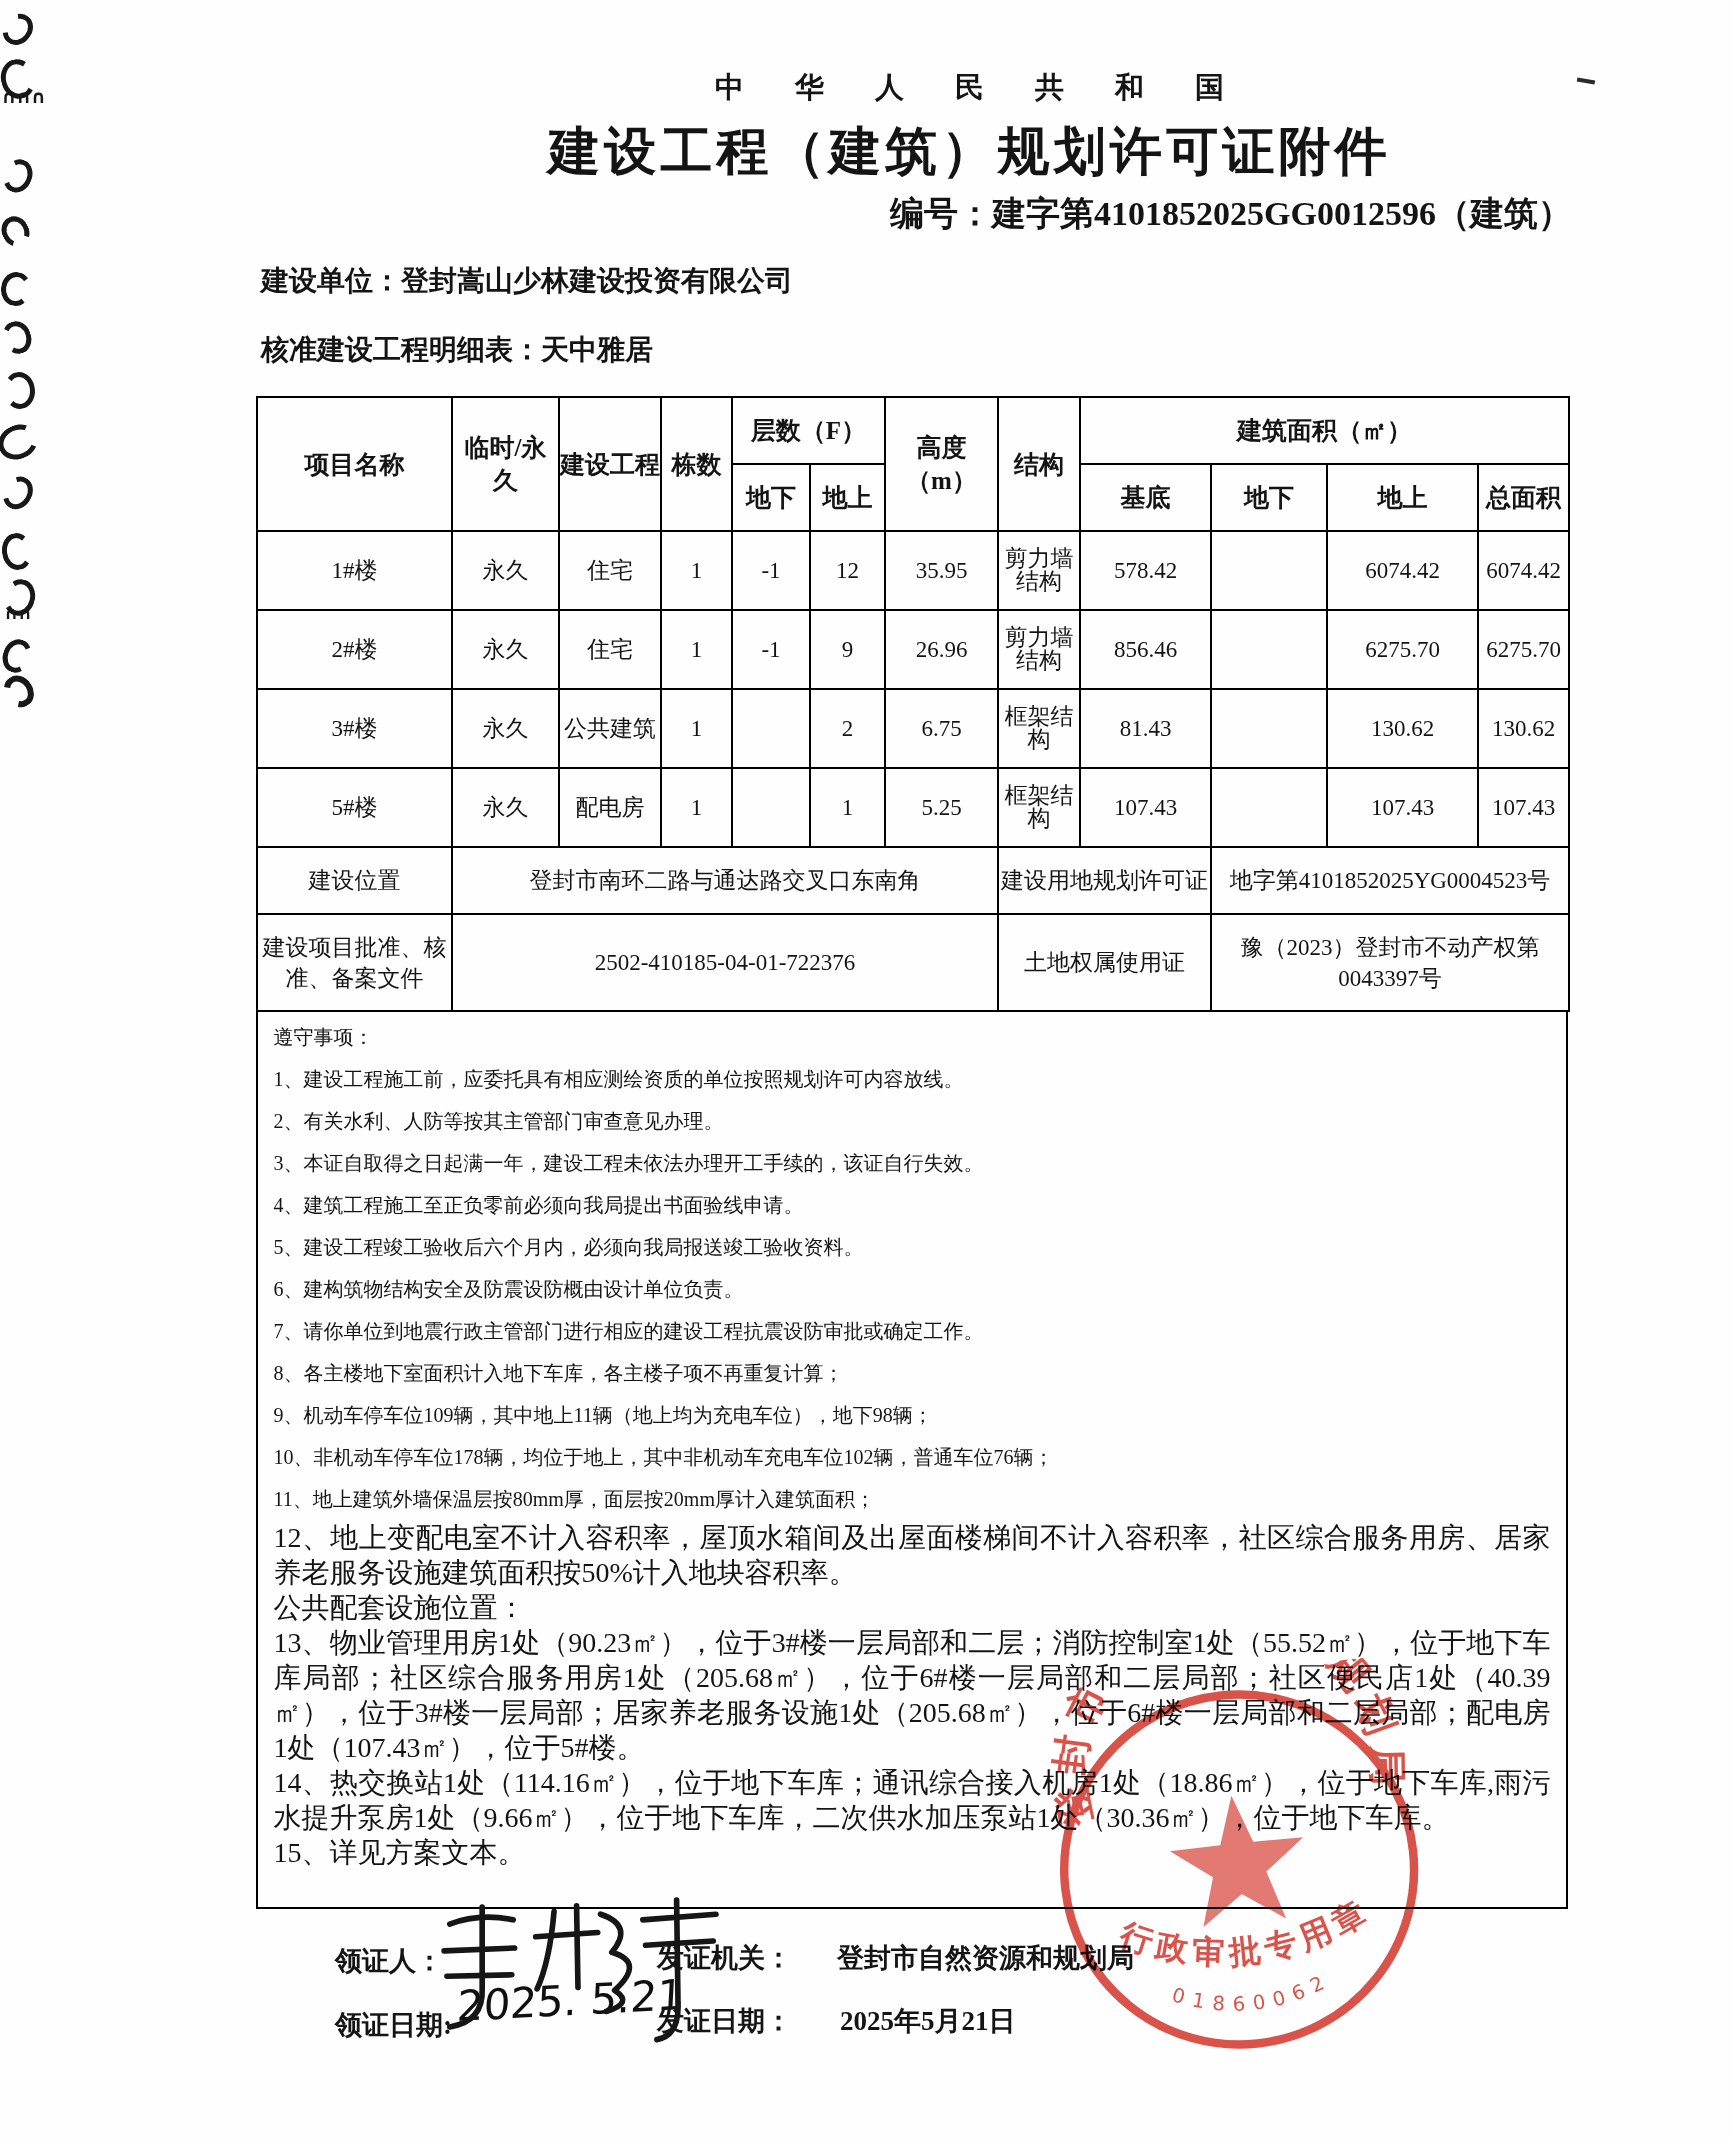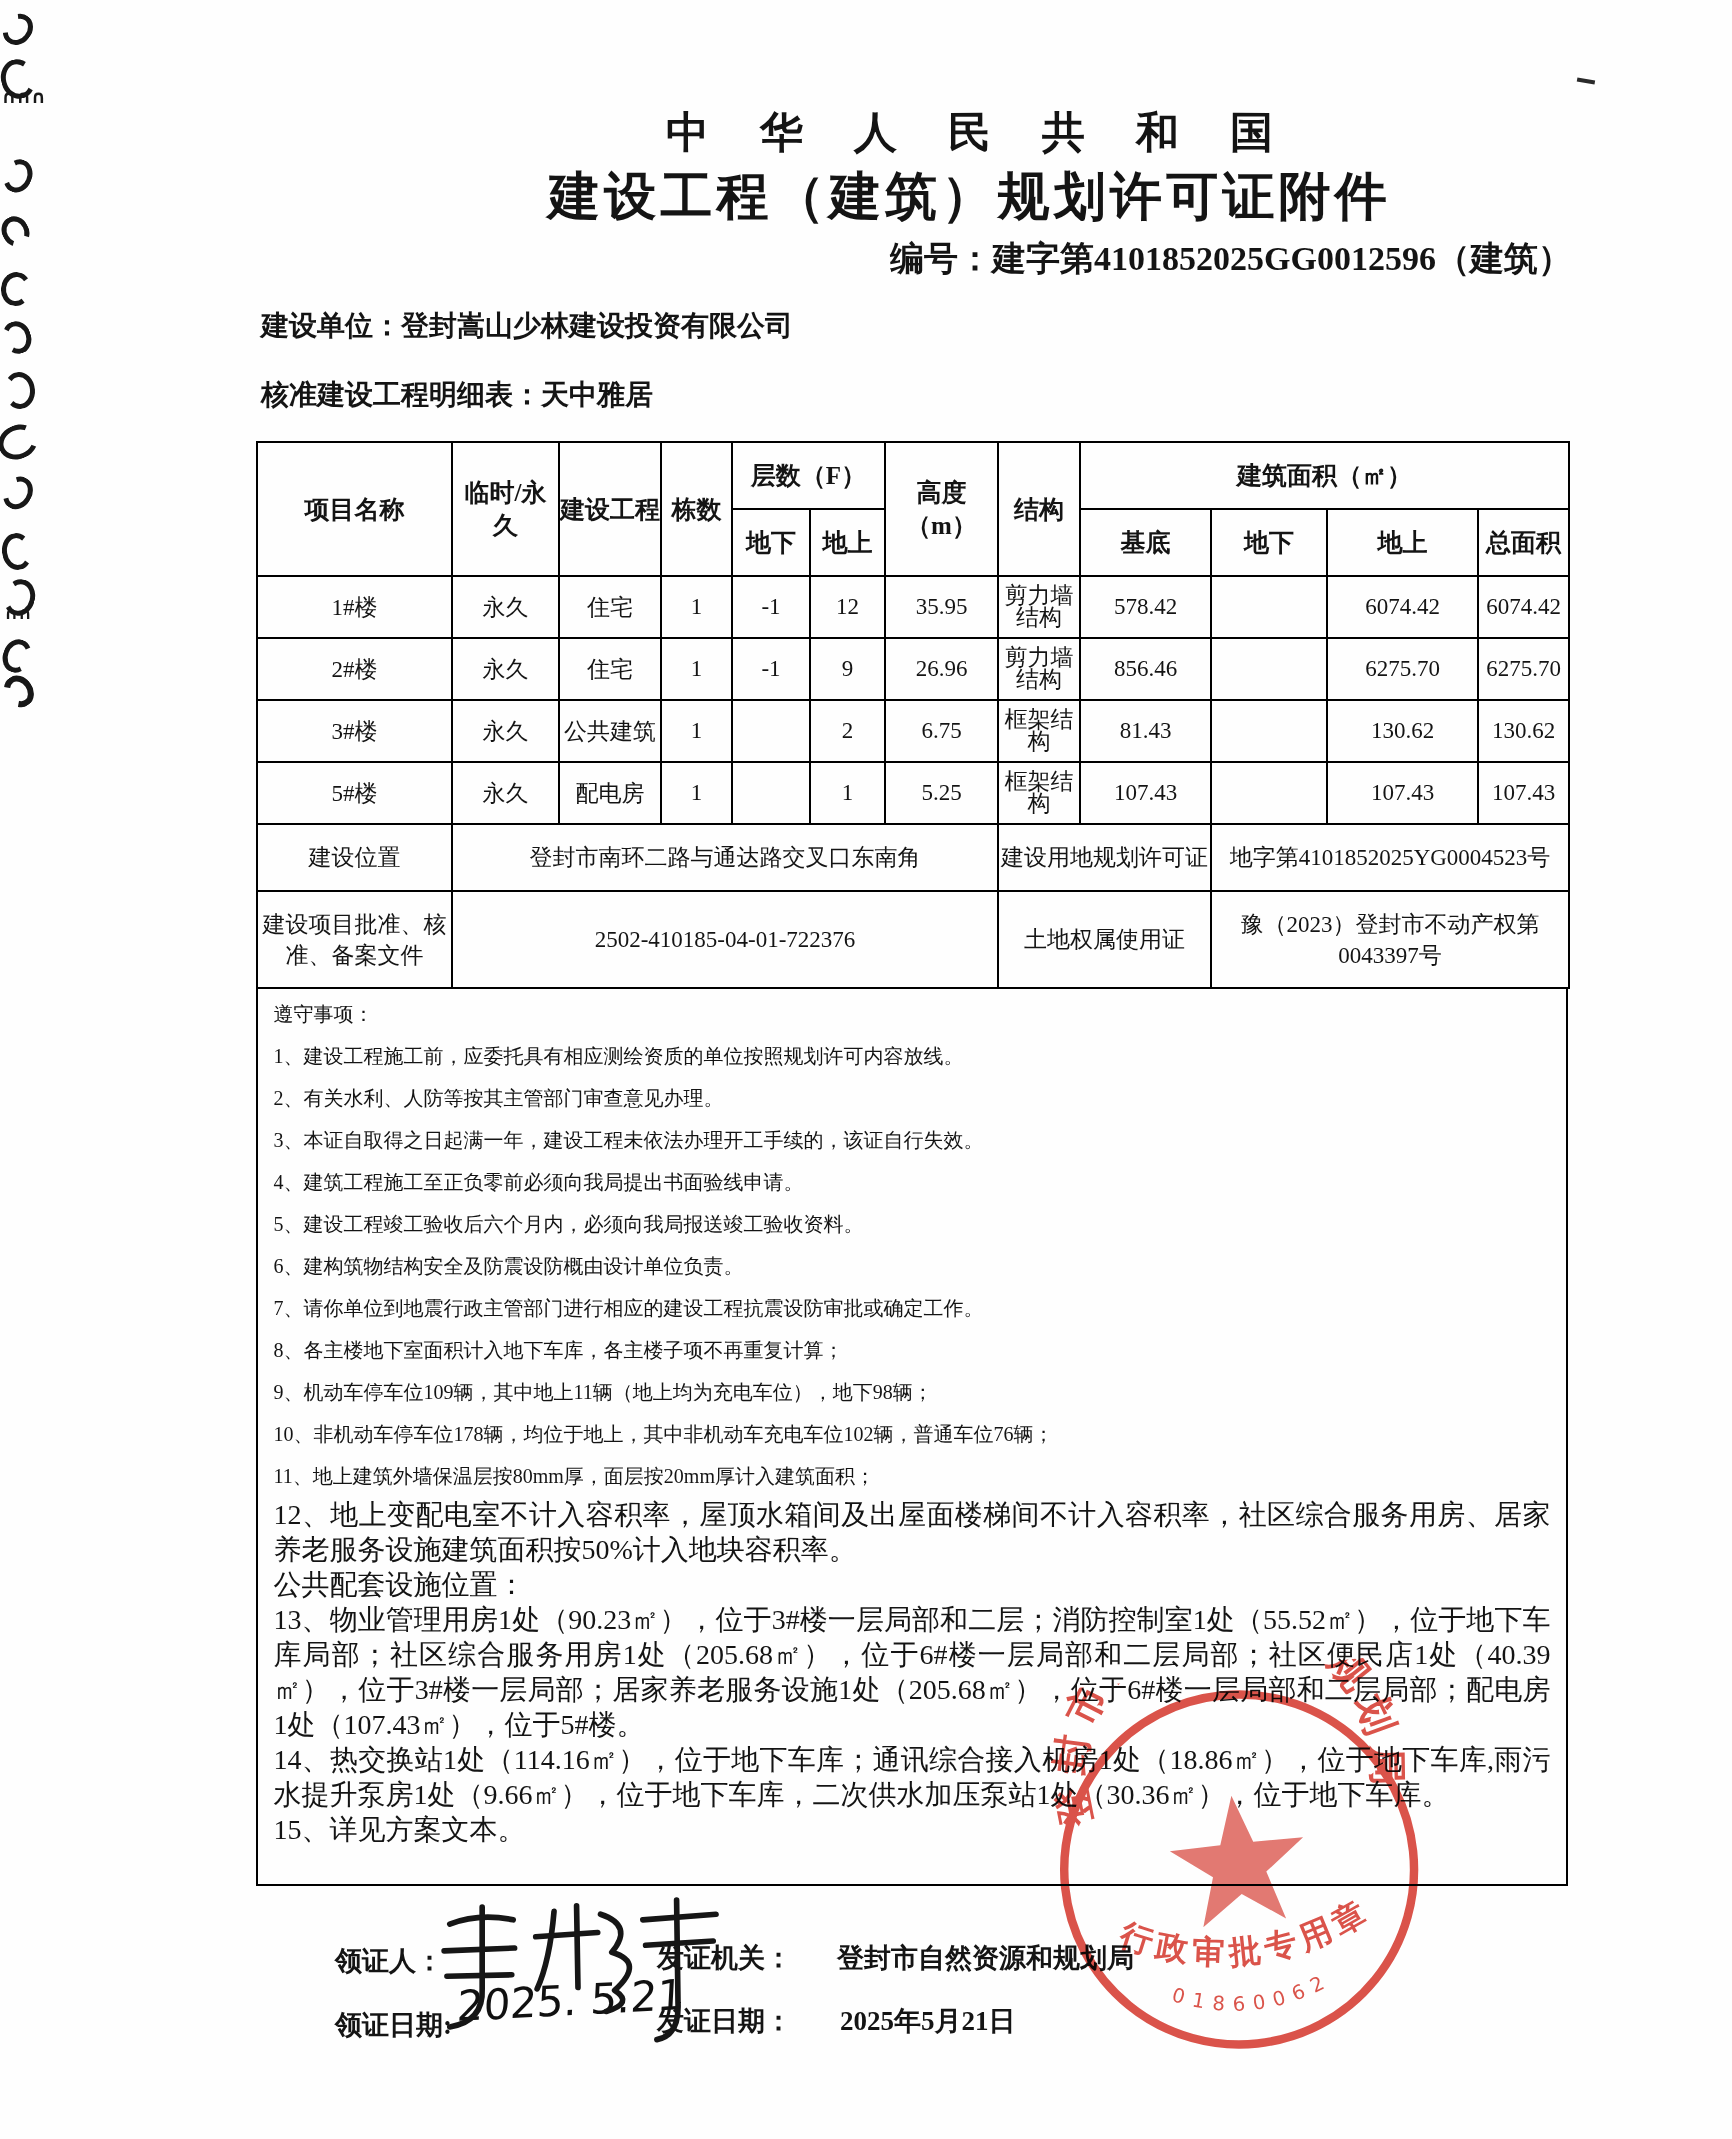--- a/index.html
+++ b/index.html
@@ -4,34 +4,34 @@
 <style>
   html,body{margin:0;padding:0;background:#e8e8e8;}
   .page{position:relative;width:1733px;height:2140px;background:#fefefe;
         font-family:"Liberation Serif", serif;color:#141414;overflow:hidden;}
   
   .bm{position:absolute;border:5px solid #181818;border-radius:50%;}
   .bm-txt{position:absolute;font-family:"DejaVu Sans", sans-serif;color:#181818;font-weight:bold;}
   .dash{position:absolute;background:#2a2a2a;}
   
   .header{margin-left:367px;width:1205px;text-align:center;}
-  .nation{padding-top:110px;font-size:43px;line-height:45px;letter-spacing:51px;padding-left:51px;font-weight:600;}
+  .nation{padding-top:65px;font-size:29px;line-height:45px;letter-spacing:51px;padding-left:51px;font-weight:600;}
   .main-title{margin-top:11.3px;font-size:52px;line-height:61px;font-weight:700;letter-spacing:4.2px;}
   .doc-no{margin-top:16px;font-size:34px;line-height:32px;font-weight:600;text-align:right;}
   
   .intro-line{margin-left:261px;font-size:28px;line-height:32px;font-weight:600;}
   .intro-line.unit{margin-top:35px;}
   .intro-line.detail{margin-top:37px;}
   
   table.main{border-collapse:collapse;table-layout:fixed;width:1312px;margin:30px 0 0 256px;}
   table.main td,table.main th{border:2.1px solid #000;text-align:center;vertical-align:middle;
       padding:0;font-size:23px;font-weight:500;overflow:hidden;}
   table.main th{font-size:25px;font-weight:600;}
   tr.hrow{height:67px;}
-  tr.drow{height:62px;}
+  tr.drow{height:79px;}
   tr.lrow{height:67px;}
   tr.arow{height:97px;}
   th.pad14{padding:0 10px;}
   th.pad26{padding:0 18.3px;}
   th.pad20{padding:0 14px;}
   td.structure{font-size:19px;line-height:22.6px;padding:0 2.8px;}
   td.wide-val{font-size:25px;margin-top:44px;}
   td.cert-val{font-size:23px;line-height:31px;padding:0 7px;}
   td.appr-label{font-size:23px;line-height:31px;text-align:left;padding-left:10px;}
   

